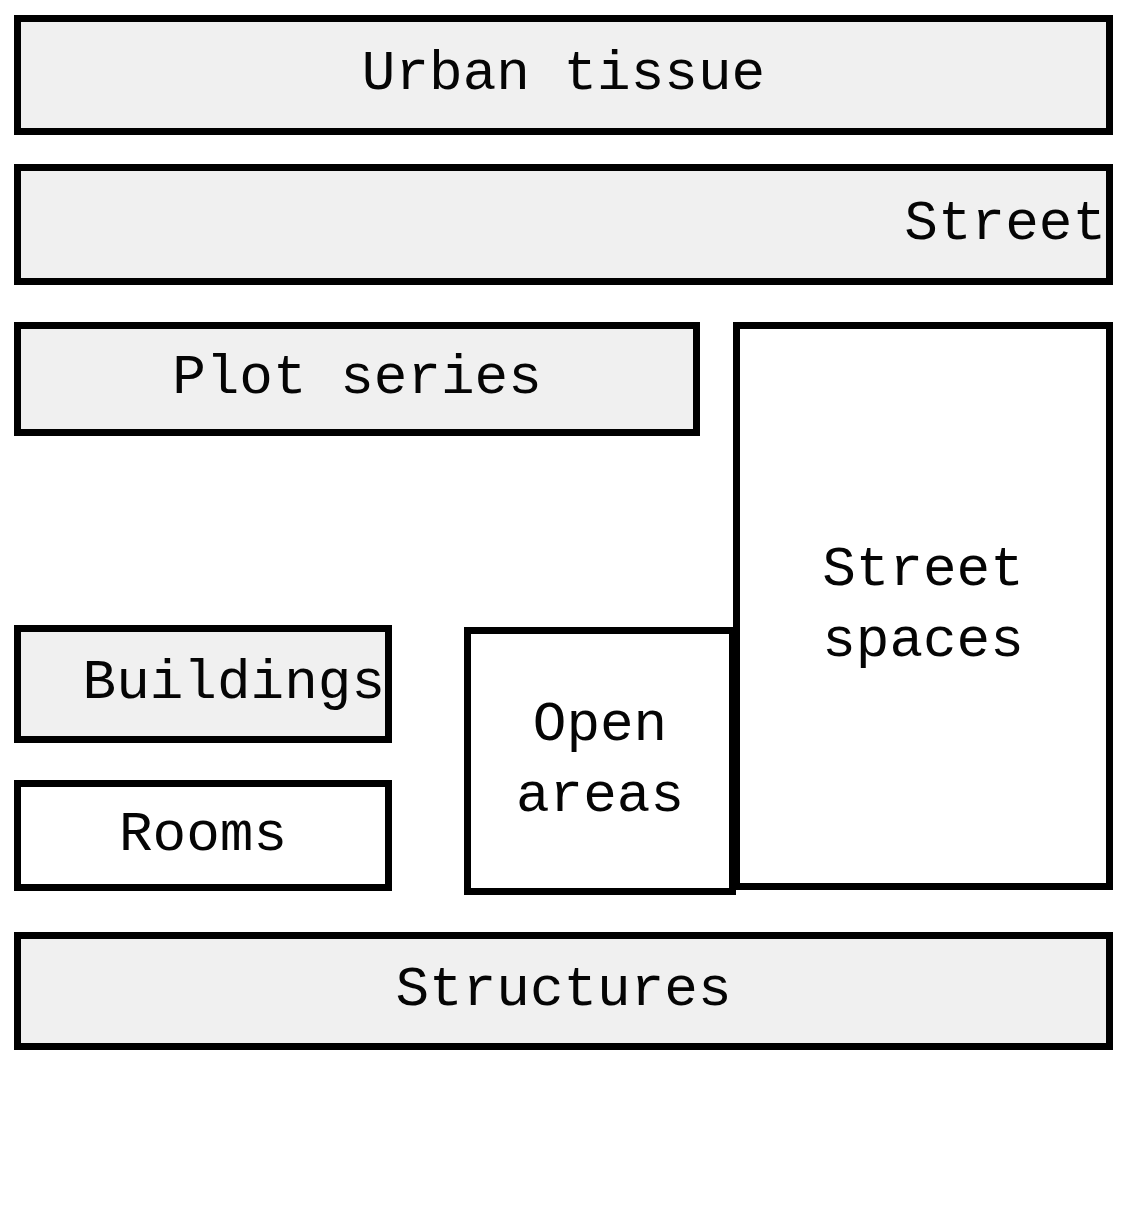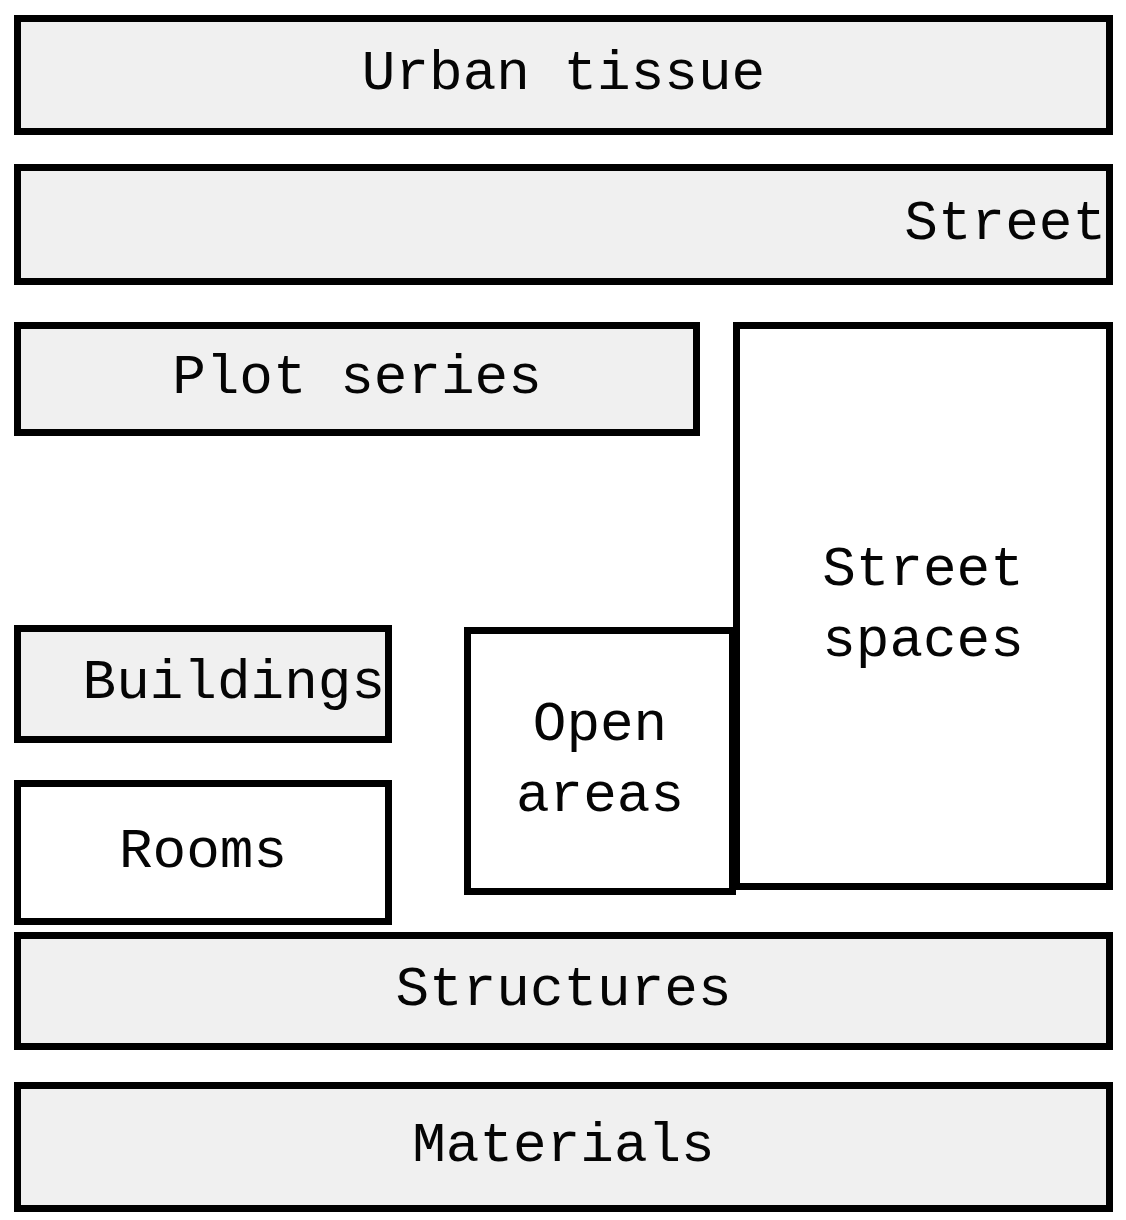--- a/index.html
+++ b/index.html
@@ -32,21 +32,21 @@
   }
   .fill-gray  { background: #f0f0f0; }
   .fill-white { background: #ffffff; justify-content: center; }
 
   
   .box--urban-tissue  { left: 14px;  top: 15px;   width: 1099px; height: 120px; }
   .box--street        { left: 14px;  top: 164px;  width: 1099px; height: 121px; justify-content: flex-end; }
   .box--plot-series   { left: 14px;  top: 322px;  width: 686px;  height: 114px; }
   .box--plots         { left: 14px;  top: 472px;  width: 686px;  height: 115px; }
   .box--buildings     { left: 14px;  top: 625px;  width: 378px;  height: 118px; justify-content: flex-end; }
-  .box--rooms         { left: 14px;  top: 780px;  width: 378px;  height: 145px; }
+  .box--rooms         { left: 14px;  top: 780px;  width: 378px;  height: 111px; }
   .box--open-areas    { left: 428px; top: 627px;  width: 272px;  height: 268px; margin-left: 36px; }
   .box--street-spaces { left: 733px; top: 322px;  width: 380px;  height: 568px; }
   .box--structures    { left: 14px;  top: 932px;  width: 1099px; height: 118px; }
   .box--materials     { left: 14px;  top: 1082px; width: 1099px; height: 130px; }
 
   
   .box--open-areas .label,
   .box--street-spaces .label {
     max-width: 215px;
   }
@@ -82,17 +82,14 @@
   </div>
 
   <div class="box fill-white box--street-spaces">
     <span class="label">Street spaces</span>
   </div>
 
   <div class="box fill-gray box--structures">
     <span class="label">Structures</span>
   </div>
 
-  <div class="box fill-gray box--materials">
-    <span class="label">Materials</span>
-  </div>
 
 </div>
 
 </body></html>

